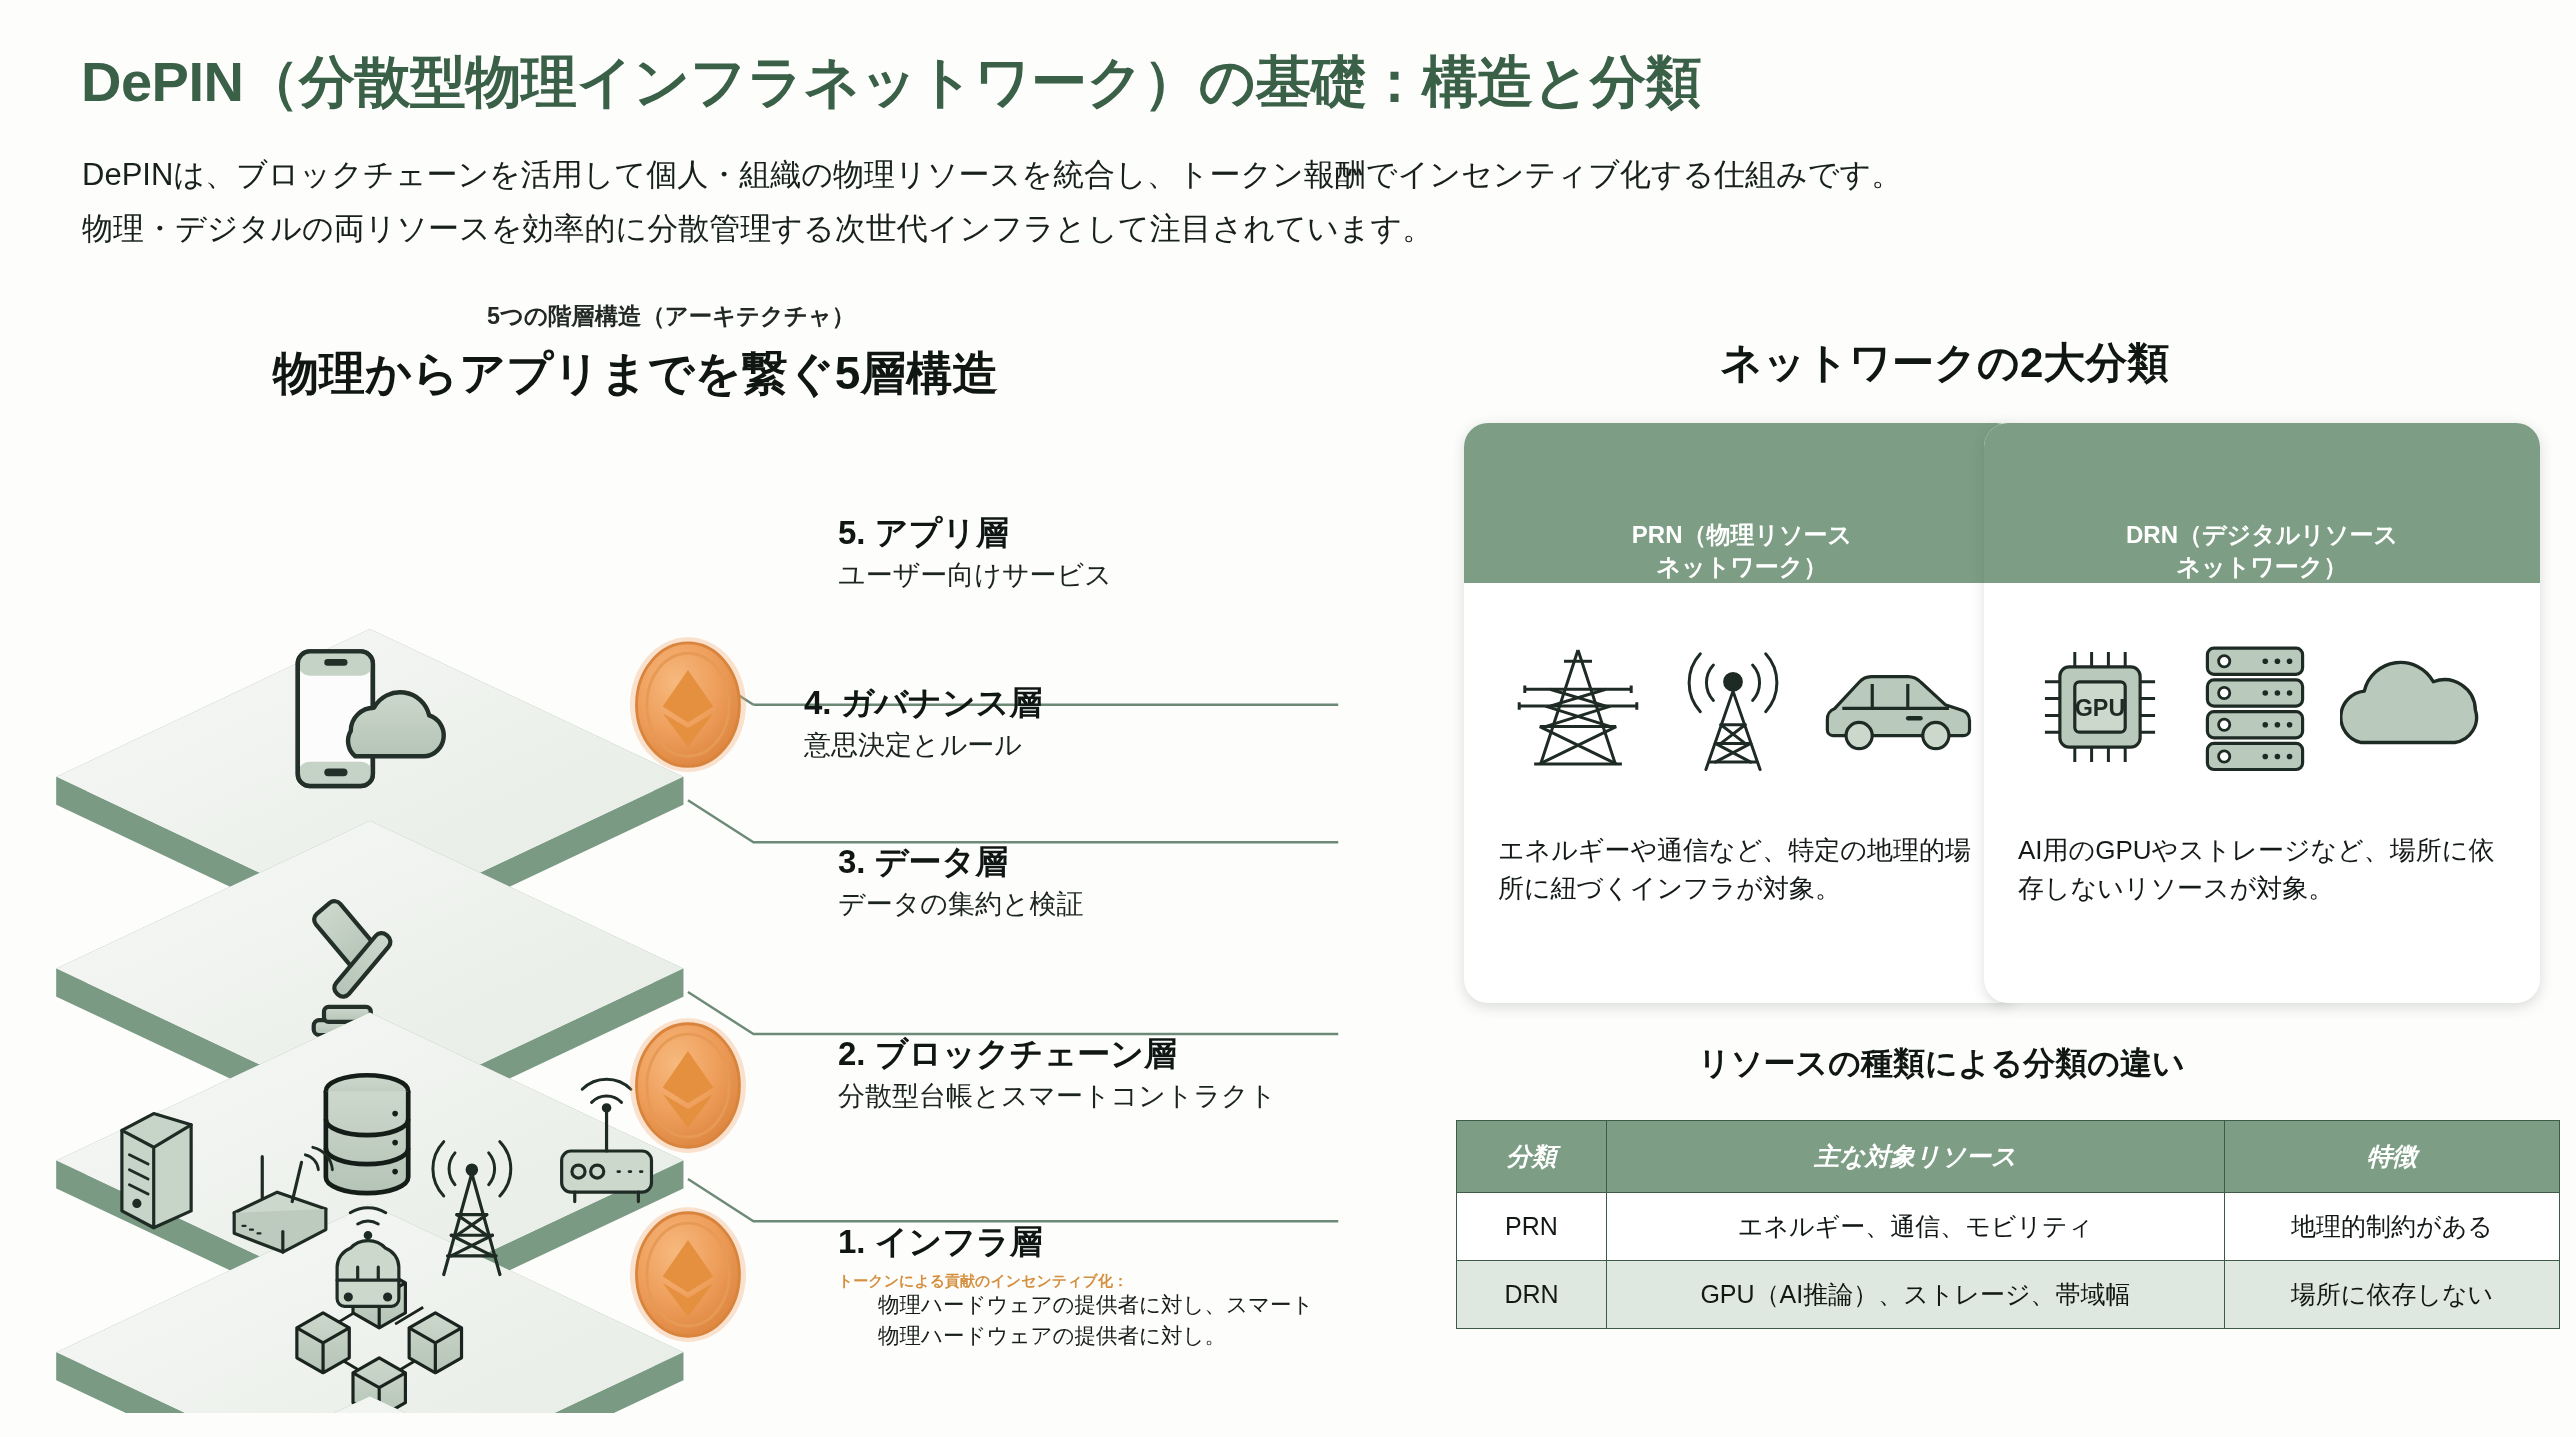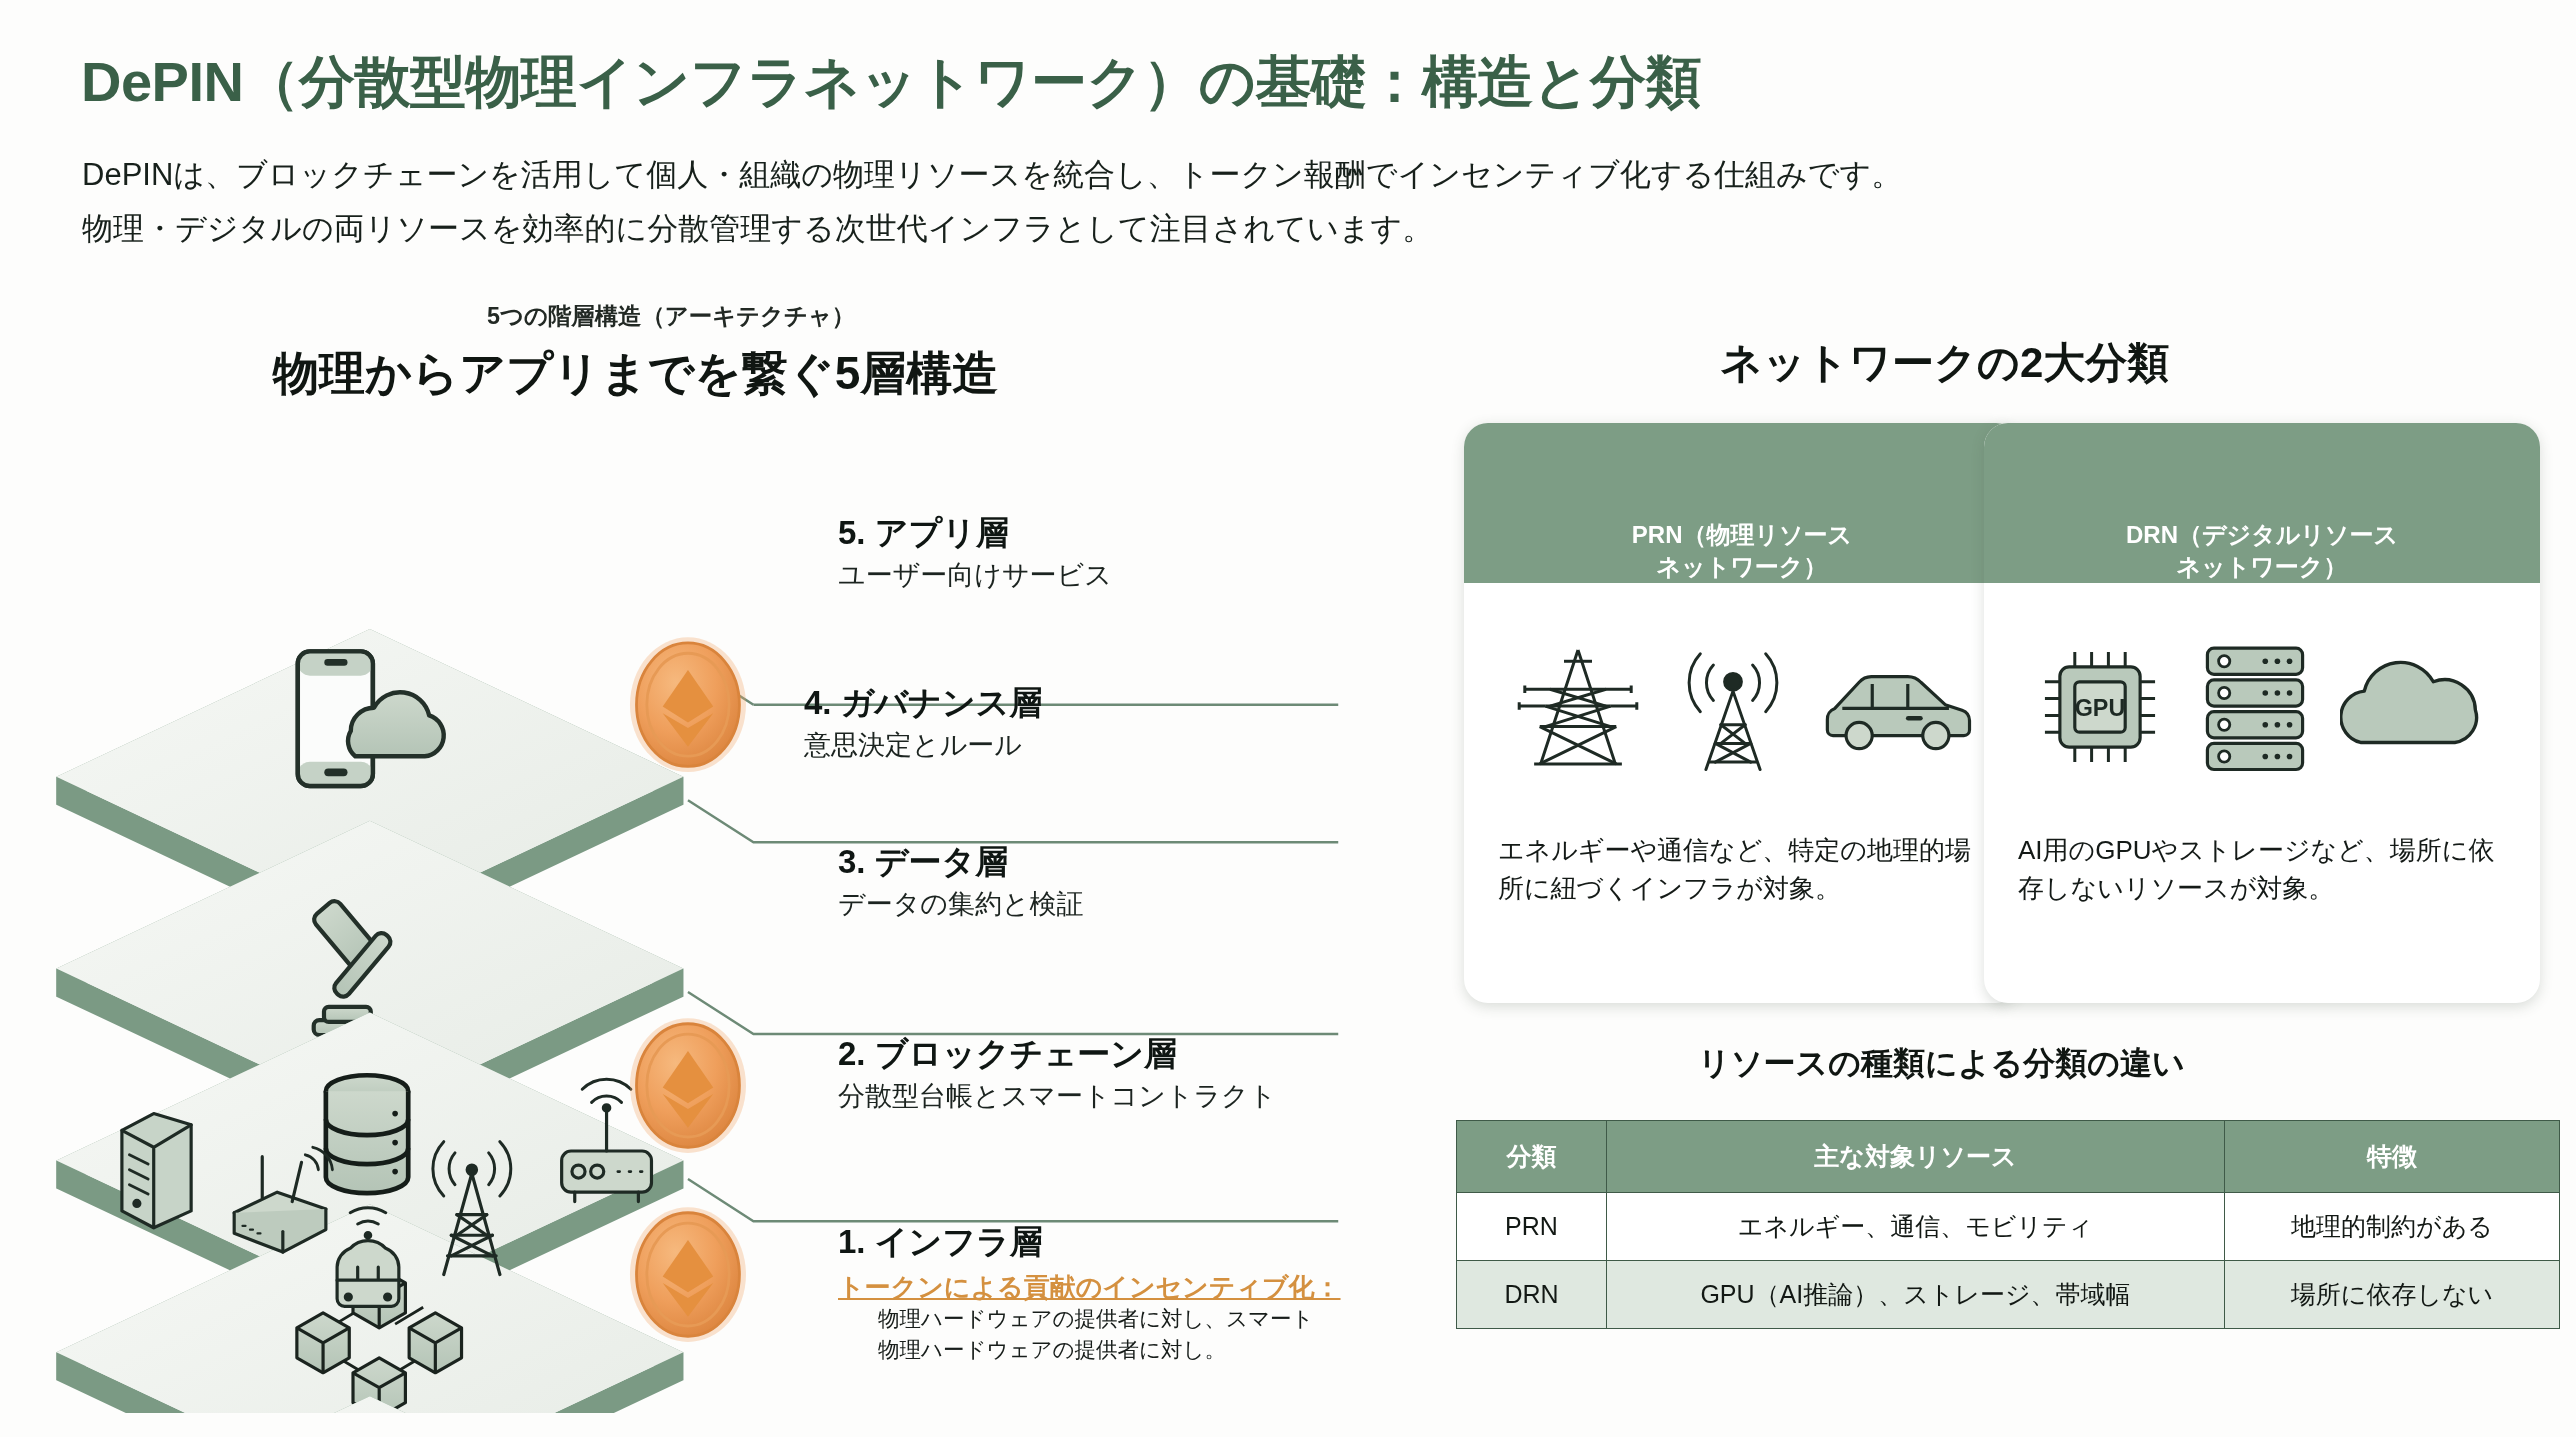--- a/index.html
+++ b/index.html
@@ -33,21 +33,21 @@
     position:absolute;left:273px;top:343px;
     font-size:46px;font-weight:700;color:#101612;white-space:nowrap;
   }
 
   #stack{position:absolute;left:0px;top:468px;width:1404px;height:945px;}
   #stack svg{position:absolute;left:0;top:0;}
 
   .layer-label{position:absolute;font-family:"Liberation Sans",sans-serif;}
   .layer-title{font-size:33px;font-weight:700;color:#0f1613;white-space:nowrap;line-height:1.22;}
   .layer-sub{font-size:27px;font-weight:500;color:#1c2420;white-space:nowrap;line-height:1.3;margin-top:4.7px;}
-  .accent-note{font-size:26px;font-weight:700;color:#d4903f;white-space:nowrap;margin-top:8.4px;line-height:1.3;text-decoration:underline;}
+  .accent-note{font-size:15px;font-weight:700;color:#d4903f;white-space:nowrap;margin-top:8.4px;line-height:1.3;}
   .accent-body{font-size:21.5px;font-weight:500;color:#171d1a;white-space:nowrap;line-height:1.42;margin-left:40px;}
 
   
   #right-heading{
     position:absolute;left:1720px;top:335px;
     font-size:42px;font-weight:700;color:#101612;white-space:nowrap;
   }
   .card{
     position:absolute;top:423px;width:556px;height:580px;
     background:#ffffff;border-radius:24px;
@@ -71,21 +71,21 @@
   #table-title{
     position:absolute;left:1698px;top:1042px;
     font-size:32px;font-weight:700;color:#101612;white-space:nowrap;
   }
   #cmp-table{
     position:absolute;left:1456px;top:1120px;width:1103px;
     border-collapse:collapse;table-layout:fixed;
   }
   #cmp-table th{
     background:#7d9d85;color:#fff;font-size:25px;font-weight:700;
-    padding:19px 16px;border:1.9px solid #3f5a48;
+    padding:19px 16px;border:1.9px solid #3f5a48;font-style:italic;
   }
   #cmp-table td{
     font-size:25px;font-weight:500;color:#121814;text-align:center;
     padding:17px 7.5px;border:1.9px solid #3f5a48;background:#fff;
   }
   #cmp-table tr.alt td{background:#dfe8e0;}
   #cmp-table col.c1{width:150px;}
   #cmp-table col.c2{width:618px;}
   #cmp-table col.c3{width:335px;}
 </style>

